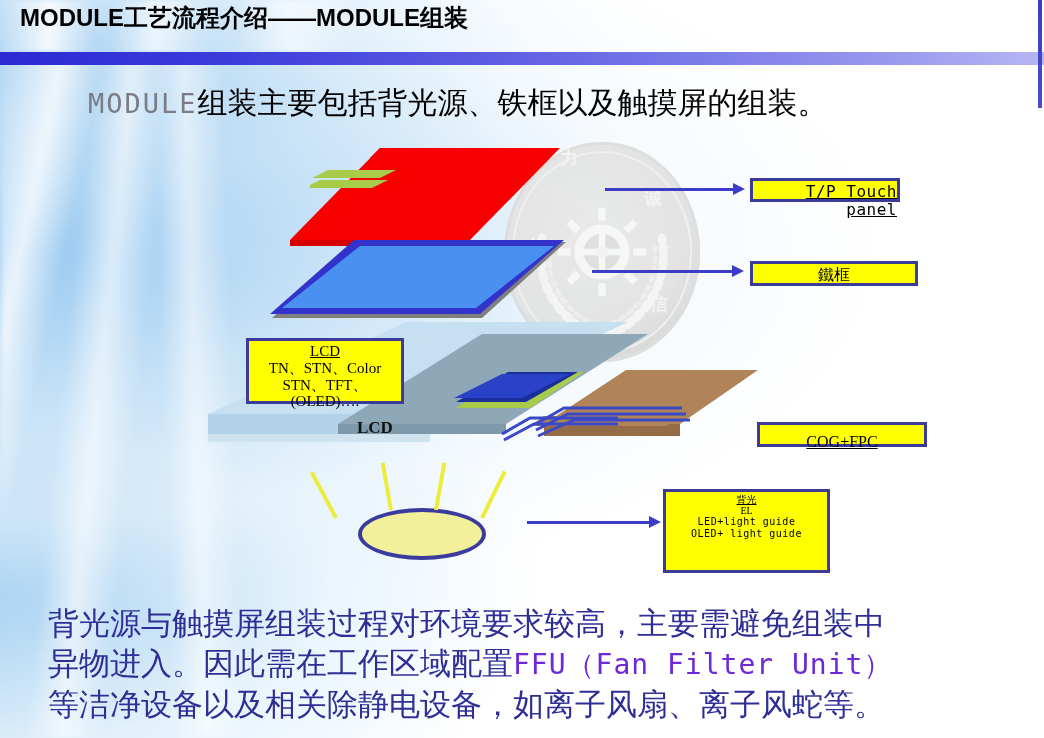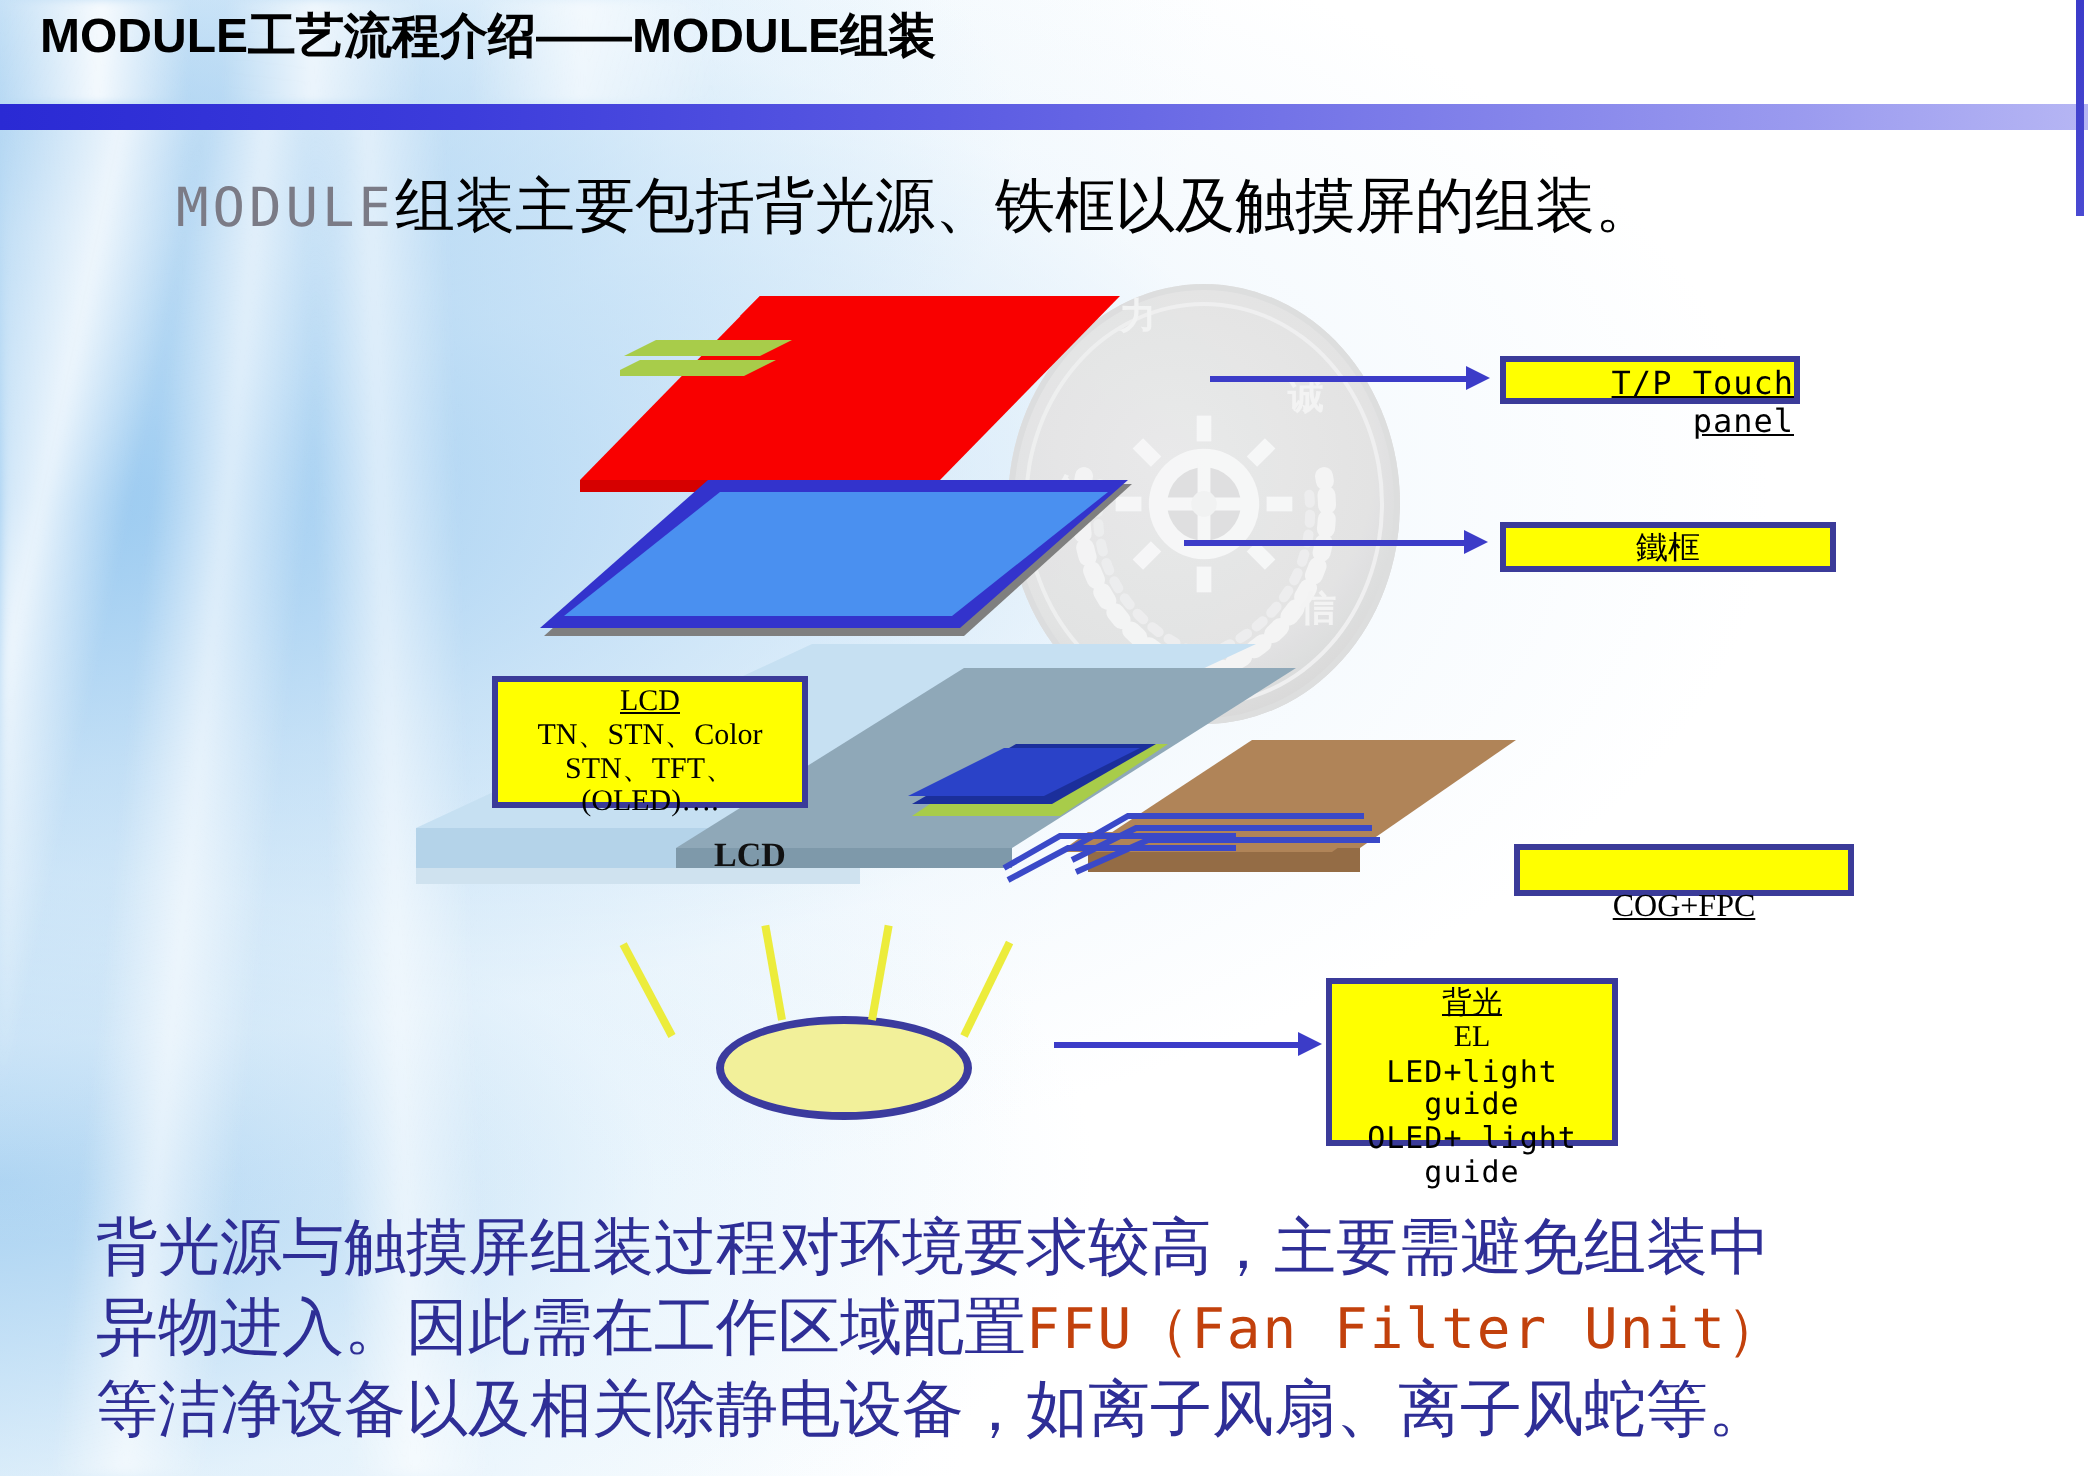--- a/index.html
+++ b/index.html
@@ -120,21 +120,21 @@
 
   
   .para{
     position:absolute;left:48px;top:604px;width:1010px;
     font-family:"Liberation Serif", serif;
     font-size:31px;line-height:40px;color:#2e2e96;
     white-space:nowrap;
   }
   .para .ln{display:block;}
   .para .faint{
-    font-family:"DejaVu Sans Mono", monospace;color:#c2410c;
+    font-family:"DejaVu Sans Mono", monospace;color:#6d28d9;
     font-size:28px;letter-spacing:1px;
   }
 </style>
 </head>
 <body>
 
 <div id="slide">
 
   <div class="bg-layer bg-base"></div>
   <div class="bg-layer bg-topstreak"></div>
@@ -249,25 +249,25 @@
   <div class="callout" style="left:750px;top:261px;width:168px;height:25px;font-size:16px;padding-top:2px;">
     <span>鐵框</span>
   </div>
 
   <div class="callout" style="left:246px;top:338px;width:158px;height:66px;font-size:15px;padding-top:2px;">
     <div class="u">LCD</div>
     <div>TN、STN、Color</div>
     <div>STN、TFT、(OLED)….</div>
   </div>
 
-  <div class="callout" style="left:757px;top:422px;width:170px;height:25px;font-size:16px;padding-top:20px;">
+  <div class="callout" style="left:757px;top:422px;width:170px;height:25px;font-size:16px;padding-top:8px;">
     <span class="u">COG+FPC</span>
   </div>
 
-  <div class="callout" style="left:663px;top:489px;width:146px;height:84px;font-size:15px;padding-top:2px;">
+  <div class="callout" style="left:663px;top:489px;width:167px;height:84px;font-size:10px;padding-top:2px;">
     <div class="u">背光</div>
     <div>EL</div>
     <div class="mono">LED+light guide</div>
     <div class="mono">OLED+ light guide</div>
   </div>
 
   <div class="lcd-label" style="left:357px;top:418px;">LCD</div>
 
   <div class="para">
     <span class="ln">背光源与触摸屏组装过程对环境要求较高，主要需避免组装中</span>

